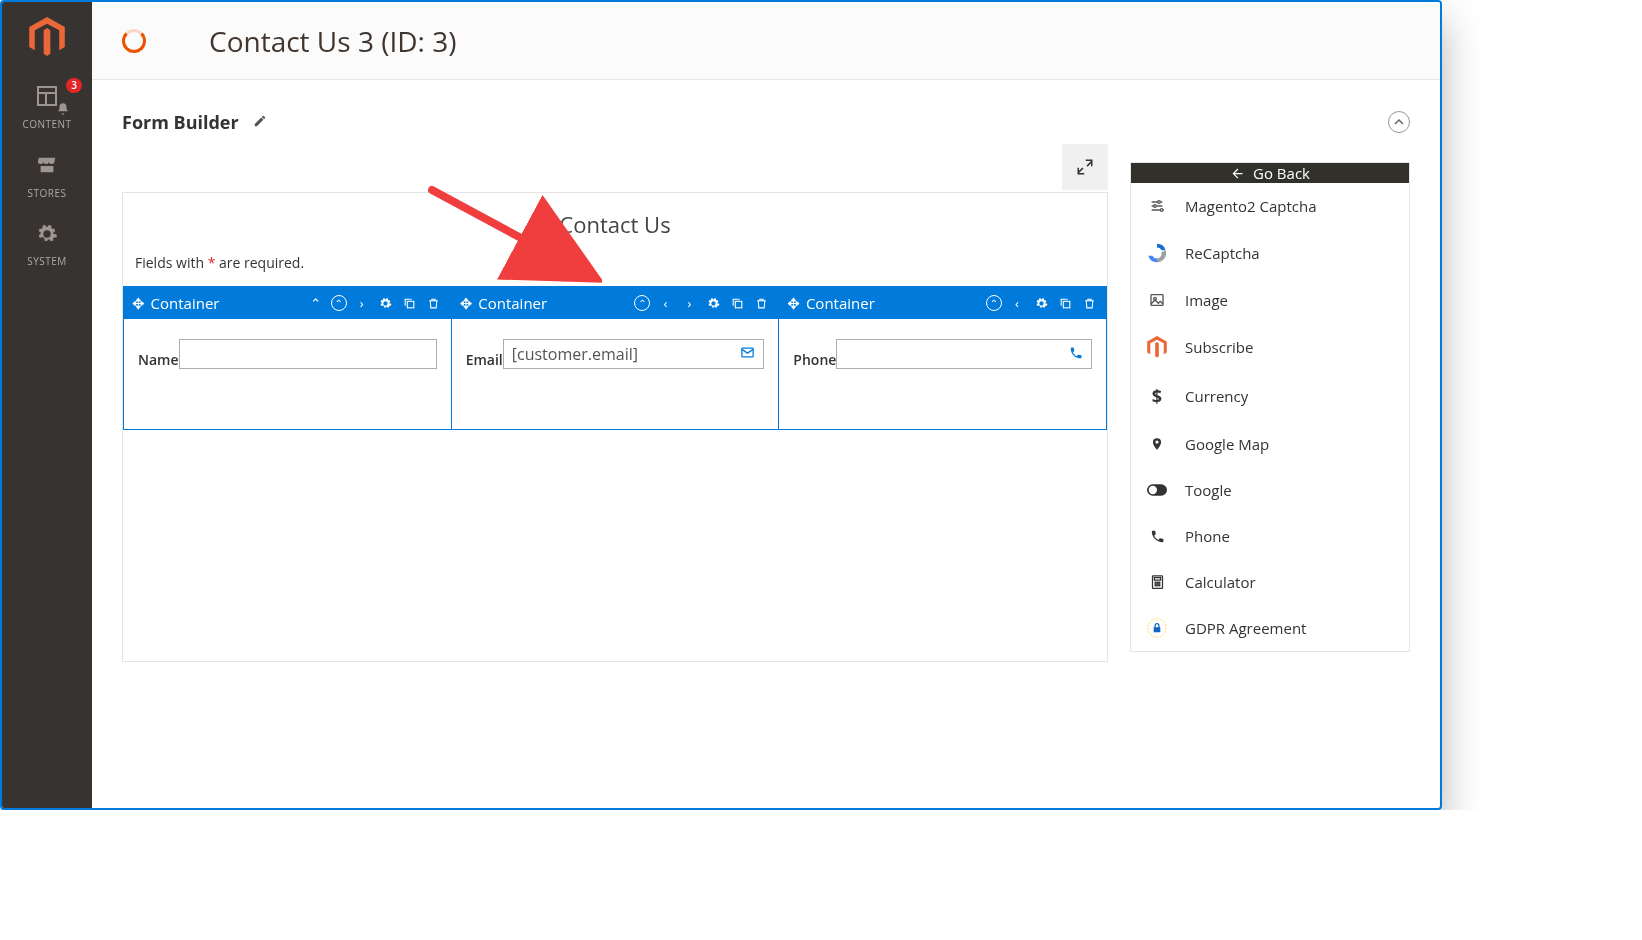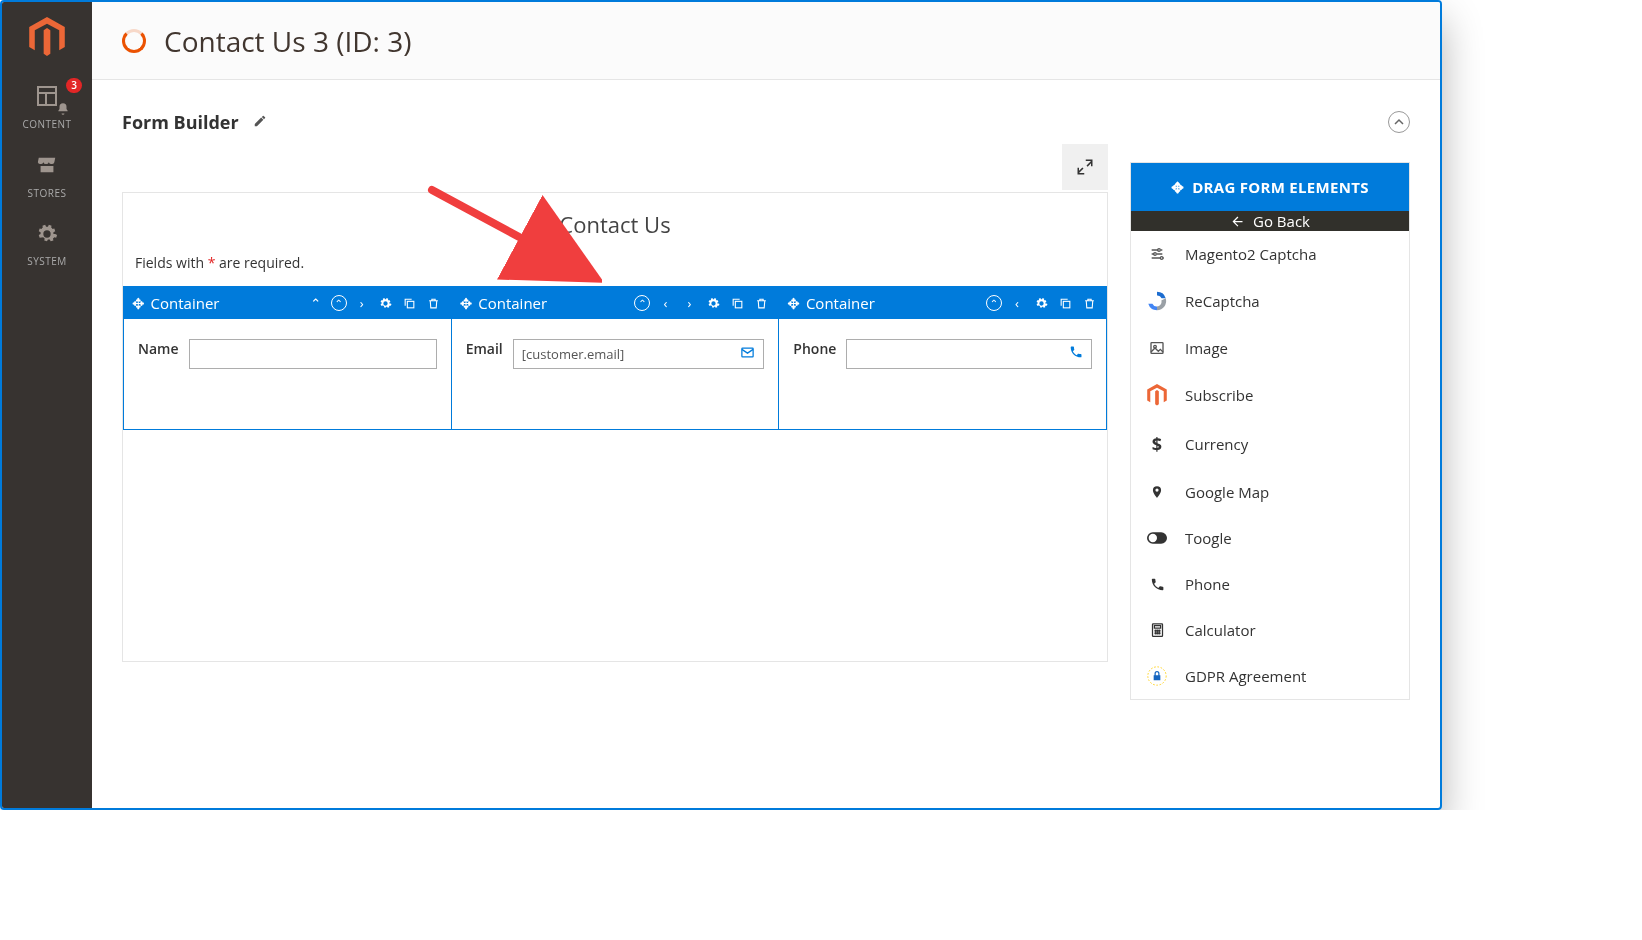--- a/index.html
+++ b/index.html
@@ -10,21 +10,21 @@
   
   .admin-sidebar { position: absolute; left:0; top:0; bottom:0; width:90px; background:#373330; display:flex; flex-direction:column; }
   .admin-logo { height:70px; display:flex; align-items:center; justify-content:center; }
   .admin-logo svg { width:36px; height:40px; }
   .admin-menu-item { display:flex; flex-direction:column; align-items:center; padding:12px 0; color:#aaa; font-size:10px; line-height:1.2; text-align:center; cursor:pointer; position:relative; }
   .admin-menu-item .ico { font-size:22px; margin-bottom:6px; color:#9e958e; }
   .admin-menu-item .lbl { letter-spacing:.05em; }
   .badge { position:absolute; top:6px; right:10px; background:#e22626; color:#fff; font-size:10px; font-weight:600; border-radius:10px; padding:0 5px; line-height:15px; min-width:15px; height:15px; text-align:center; }
 
   
-  .page-header { position:absolute; left:90px; right:0; top:0; height:78px; display:flex; align-items:center; padding:0 30px; border-bottom:1px solid #e5e5e5; background:#fbfbfb; }
+  .page-header { position:absolute; left:90px; right:0; top:0; height:78px; display:flex; align-items:center; padding:0 30px; border-bottom:1px solid #e5e5e5; background:#fbfbfb;gap:45px; }
   .page-header .spinner { width:24px; height:24px; border:3px solid #eb5202; border-top-color:rgba(235,82,2,.2); border-radius:50%; margin-right:18px; }
   .page-title { font-size:28px; color:#41362f; font-weight:400; }
   .header-actions { margin-left:auto; display:flex; align-items:center; gap:36px; }
   .hdr-action { color:#41362f; font-size:17px; cursor:pointer; display:flex; align-items:center; gap:8px; }
   .hdr-action.back::before { content:"←"; font-size:18px; font-weight:600; }
   .save-btn-wrap { display:flex; }
   .save-btn { background:#eb5202; color:#fff; font-size:17px; padding:12px 26px; border:none; cursor:pointer; }
   .save-dd { background:#eb5202; color:#fff; border:none; padding:12px 16px; border-left:1px solid rgba(255,255,255,.25); cursor:pointer; }
   .save-dd::after { content:""; display:block; width:0; height:0; border-left:6px solid transparent; border-right:6px solid transparent; border-top:7px solid #fff; }
 
@@ -44,23 +44,23 @@
   .req-note .ast { color:#e22626; }
 
   .containers-row { display:flex; }
   .container-col { flex:1; border:1px solid #007bdb; display:flex; flex-direction:column; }
   .container-col + .container-col { border-left:none; }
   .cont-header { background:#007bdb; color:#fff; display:flex; align-items:center; padding:6px 8px; font-size:15px; gap:6px;justify-content:flex-end; }
   .cont-header .cont-title { flex:1; display:flex; align-items:center; gap:6px; }
   .cont-header .tbtn { width:18px; height:18px; display:flex; align-items:center; justify-content:center; cursor:pointer; font-size:13px; }
   .cont-header .circ { border:1.5px solid #fff; border-radius:50%; width:16px; height:16px; font-size:10px; }
   .cont-body { padding:20px 14px 60px; }
-  .field-row { display:flex; align-items:flex-start; gap:10px; }
+  .field-row { display:flex; align-items:flex-end; }
   .field-row label { font-weight:600; font-size:14px; color:#333; }
-  .text-input { flex:1; border:1px solid #adadad; height:30px; padding:0 8px; font-size:13px; display:flex; align-items:center; justify-content:space-between; color:#555; background:#fff; }
+  .text-input { flex:1; border:1px solid #adadad; height:30px; padding:0 8px; font-size:16px; display:flex; align-items:center; justify-content:space-between; color:#555; background:#fff; }
   .text-input .trail-ico { color:#007bdb; }
   .text-input.empty { color:#999; }
 
   
   .palette { width:280px; border:1px solid #e5e5e5; background:#fff; display:flex; flex-direction:column; }
   .palette-head { background:#007bdb; color:#fff; font-weight:700; font-size:15px; padding:14px; display:flex; align-items:center; justify-content:center; gap:8px; letter-spacing:.02em; }
   .palette-back { background:#31302b; color:#fff; padding:0; font-size:15px; display:flex; align-items:center; justify-content:center; gap:8px; cursor:pointer; }
   .palette-items { display:flex; flex-direction:column; }
   .p-item { display:flex; align-items:center; gap:16px; padding:13px 14px; font-size:15px; color:#333; cursor:grab; }
   .p-item .pi-ico { width:24px; display:flex; align-items:center; justify-content:center; font-size:16px; color:#555; }
@@ -271,24 +271,20 @@
                   </div>
                 </div>
               </div>
             </div>
 
           </div>
         </div>
       </div>
 
       <div class="palette">
-        <div class="palette-head">
-          <span class="move-ico"></span>
-          <span>DRAG FORM ELEMENTS</span>
-        </div>
         <div class="palette-back">
           <svg width="15" height="15" viewBox="0 0 24 24" fill="#fff">
               <path d="M20 11H7.8l5.6-5.6L12 4l-8 8 8 8 1.4-1.4L7.8 13H20z"></path>
             </svg>
           <span>Go Back</span>
         </div>
         <div class="palette-items">
           <div class="p-item">
               <span class="pi-ico">
                 <svg width="16" height="16" viewBox="0 0 24 24" fill="none" stroke="#555" stroke-width="2">

